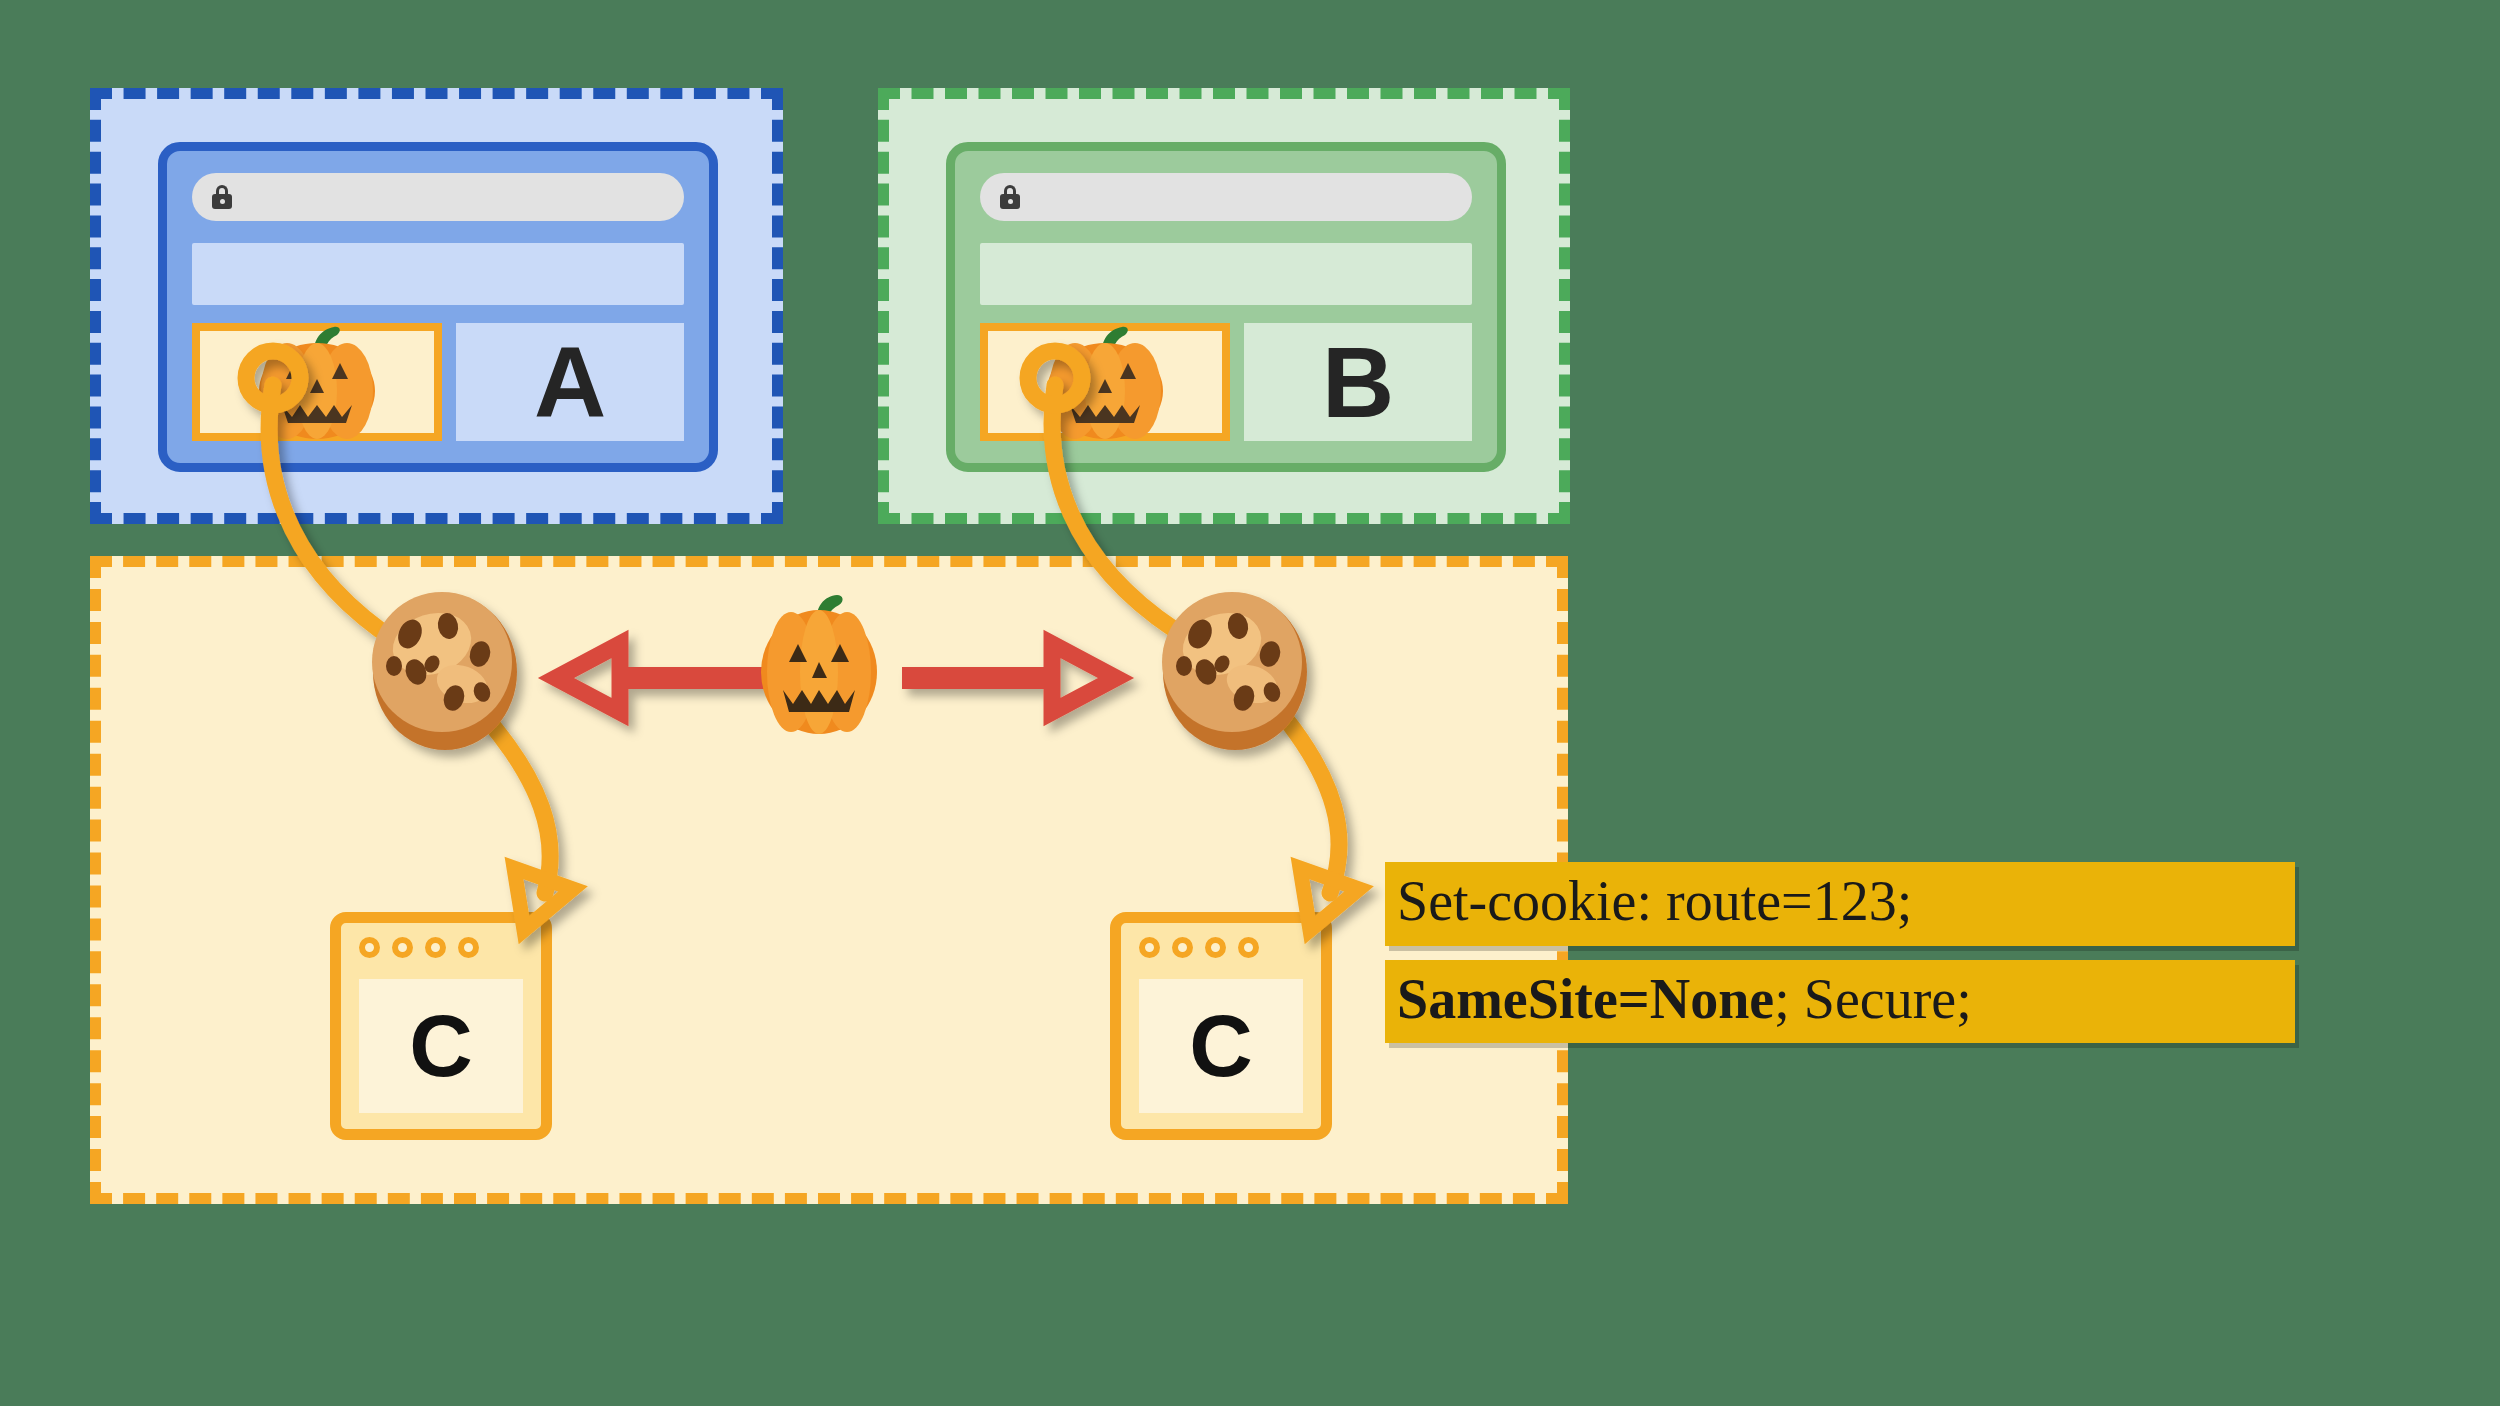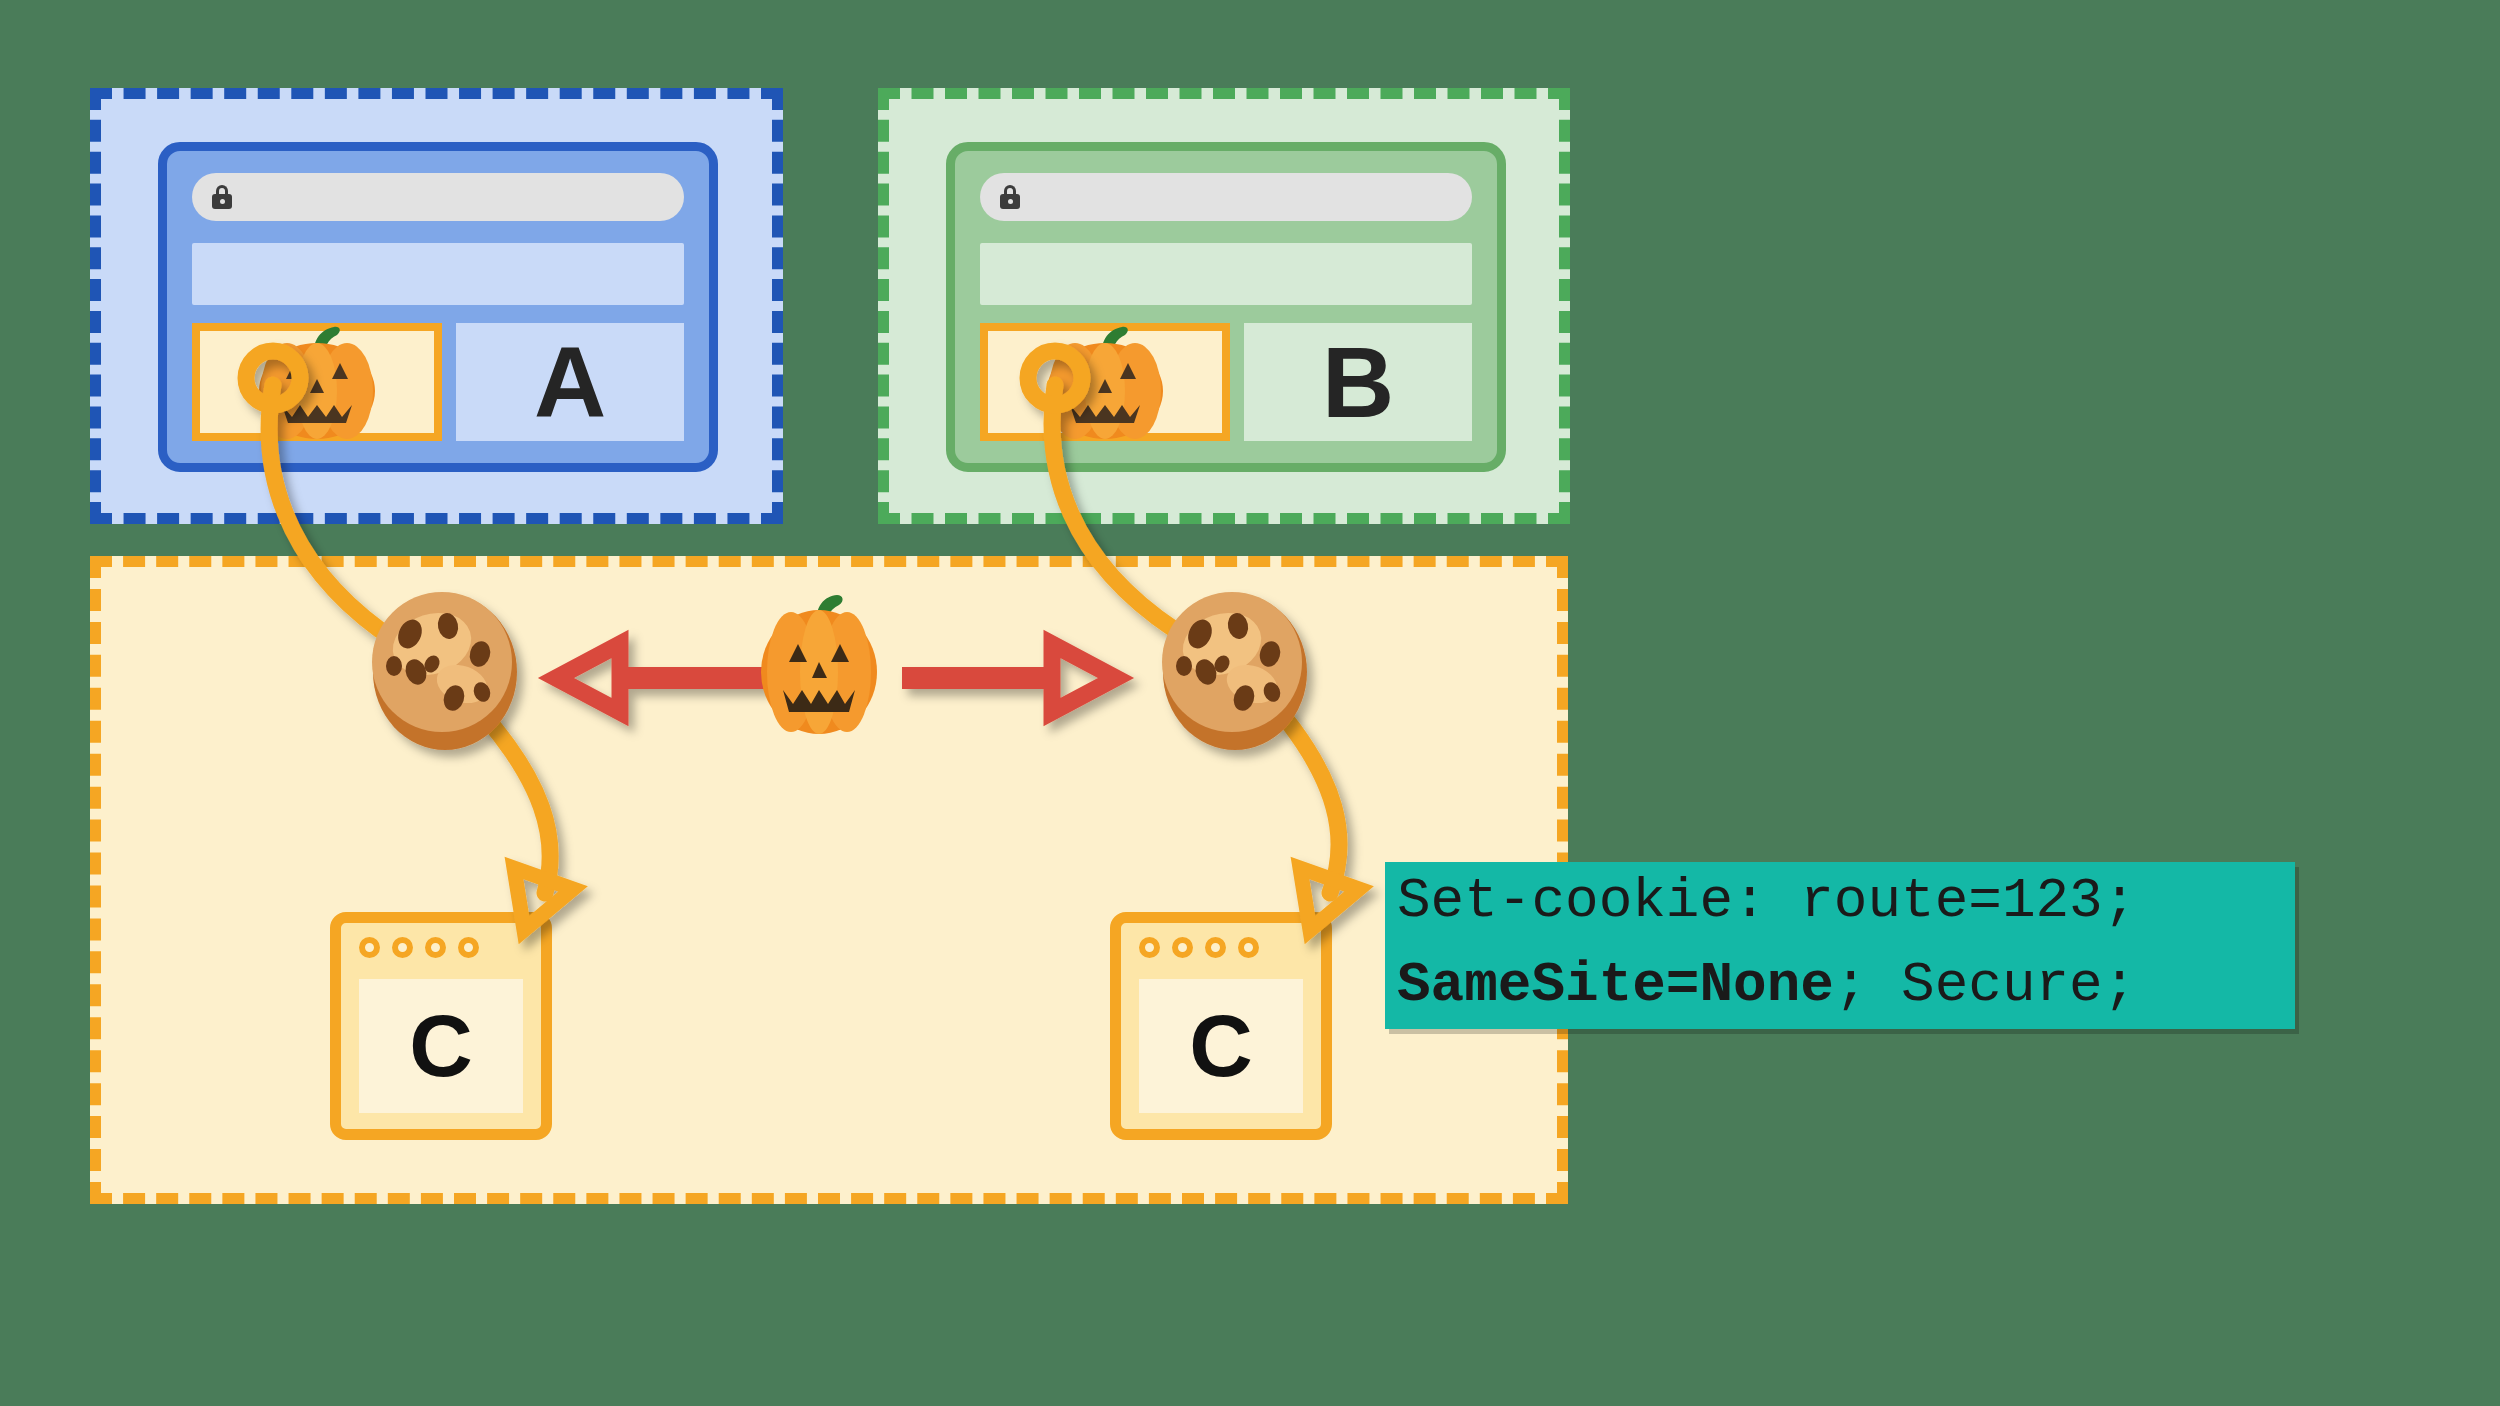--- a/index.html
+++ b/index.html
@@ -195,32 +195,32 @@
   }
 
   
   .callout {
     position: absolute;
     left: 1385px;
     top: 862px;
     width: 910px;
   }
   .code-line {
-    background: #14b8a6;
+    background: #eab308;
     color: #1a1a1a;
-    font-family: Liberation Mono, monospace;
+    font-family: Liberation Serif, serif;
     font-size: 56px;
     line-height: 1.28;
     letter-spacing: 0px;
     padding: 4px 10px 8px 12px;
     white-space: nowrap;
     box-shadow: 4px 5px 0 rgba(0,0,0,0.20);
     box-sizing: border-box;
   }
-  .code-line + .code-line { }
+  .code-line + .code-line { margin-top: 14px; }
   .code-line b { font-weight: bold; }
 
   svg.overlay {
     position: absolute;
     left: 0; top: 0;
     width: 2500px; height: 1406px;
     pointer-events: none;
   }
 </style>
 </head>

